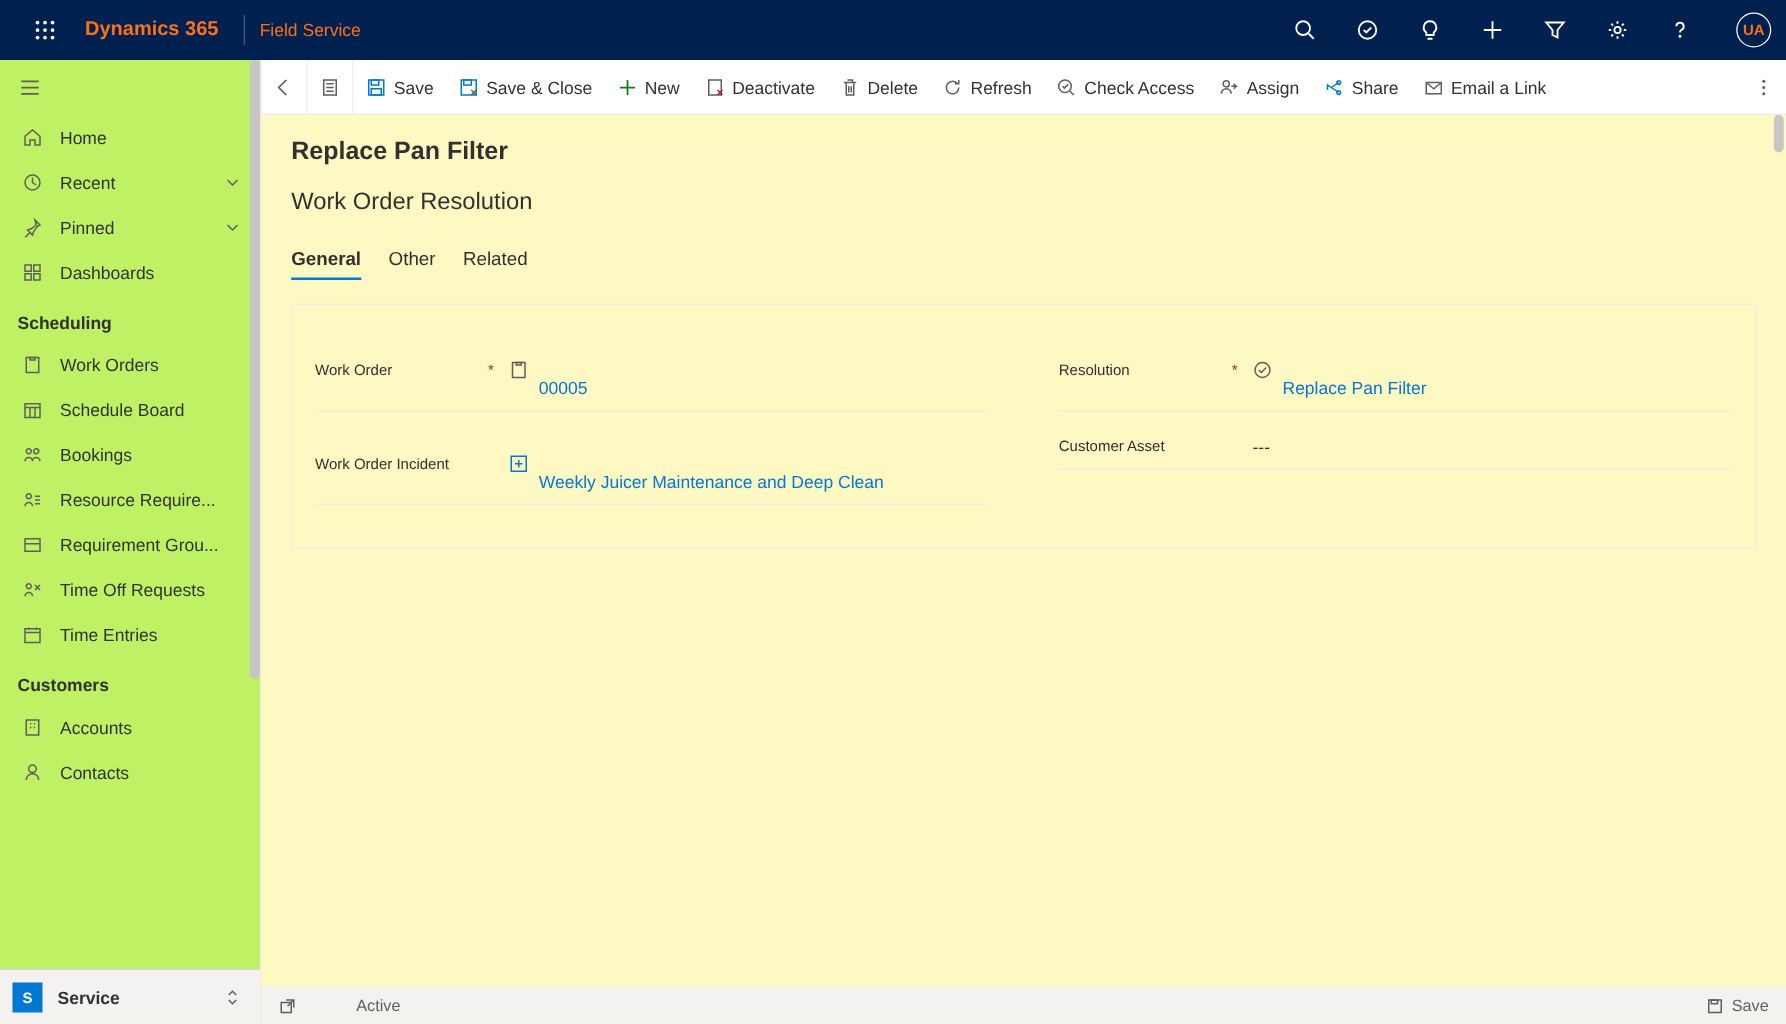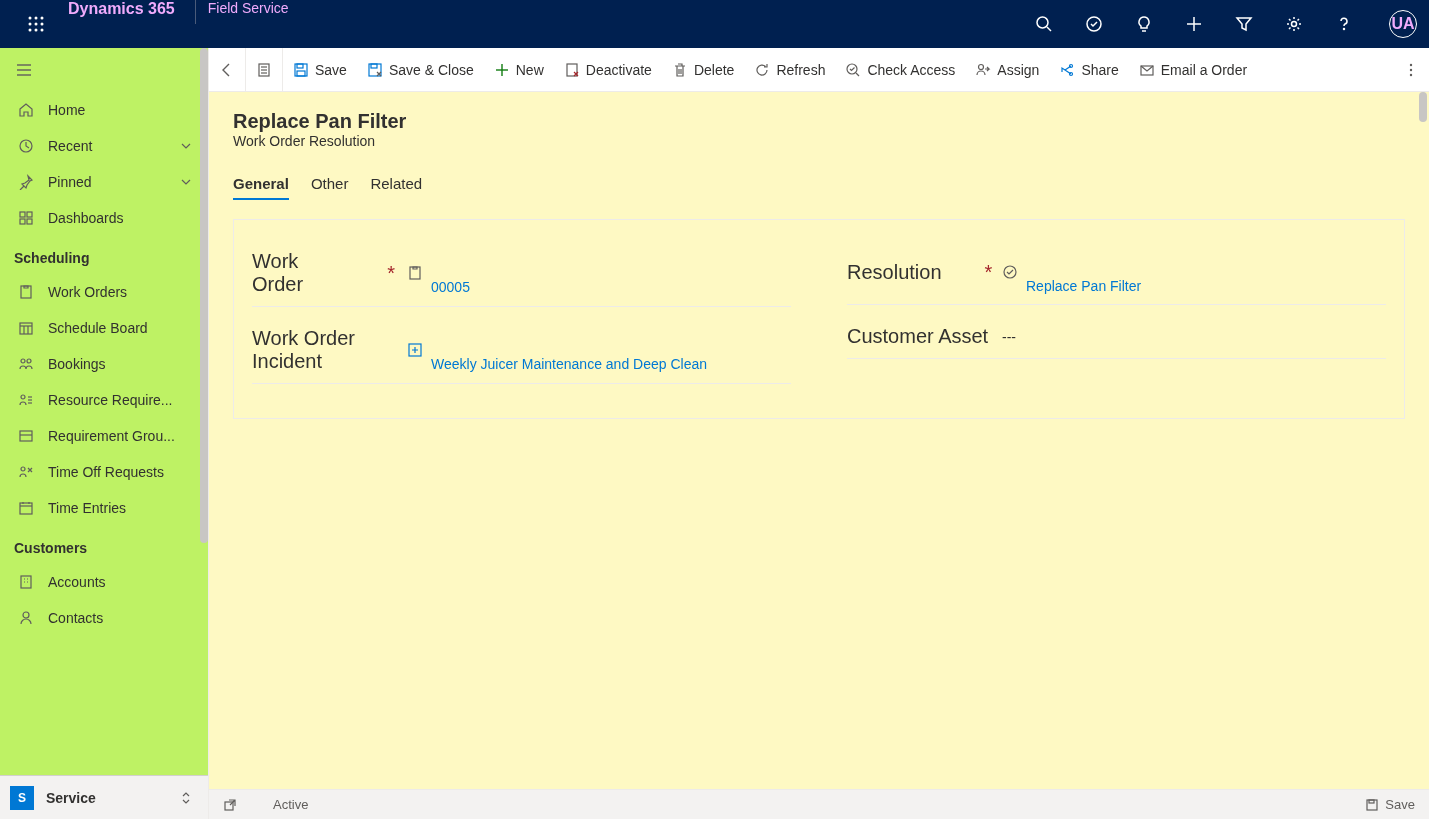--- a/index.html
+++ b/index.html
@@ -1,27 +1,27 @@
 <!DOCTYPE html>
 <html><head>
   <meta charset="utf-8">
   <style>
     * { box-sizing: border-box; margin: 0; padding: 0; }
     body { font-family: 'Segoe UI', -apple-system, sans-serif; overflow: hidden; color: #323130; height: 819px; width: 1429px; }
     
     
-    .top-header { height: 48px; background: #002050; display: flex; color: #f0abfc; padding: 0 12px; }
+    .top-header { height: 48px; background: #002050; display: flex; align-items: center; color: #f97316; padding: 0 12px; }
     .waffle { width: 48px; display: flex; align-items: center; justify-content: center; }
     .brand { font-weight: 600; font-size: 16px; padding: 0 8px; }
     .brand-sep { width: 1px; height: 24px; background: #4a5b7a; margin: 0 12px; }
     .app-name { font-size: 14px; }
     .top-spacer { flex: 1; }
     .top-icons { display: flex; align-items: center; gap: 2px; }
     .top-icon { width: 48px; height: 48px; display: flex; align-items: center; justify-content: center; cursor: pointer; }
-    .avatar { width: 28px; height: 28px; border: 1px solid white; border-radius: 50%; display: flex; align-items: center; justify-content: center; font-size: 16px; font-weight: 600; margin-left: 19px; }
+    .avatar { width: 28px; height: 28px; border: 1px solid white; border-radius: 50%; display: flex; align-items: center; justify-content: center; font-size: 12px; font-weight: 600; margin-left: 19px; }
     
     
     .body { display: flex; height: calc(819px - 48px); }
     
     
     .sidebar { width: 209px; background: #bef264; display: flex; flex-direction: column; border-right: 1px solid #edebe9; position: relative; }
     .sidebar-scroll { flex: 1; overflow-y: auto; position: relative; }
     .sidebar-scrollbar { position: absolute; right: 0; top: 0; width: 8px; height: 495px; background: #c8c6c4; border-radius: 4px; }
     .hamburger { height: 44px; display: flex; align-items: center; padding: 0 16px; cursor: pointer; }
     .nav-item { height: 36px; display: flex; align-items: center; padding: 0 16px; cursor: pointer; font-size: 14px; color: #323130; }
@@ -40,37 +40,37 @@
     
     .command-bar { height: 44px; border-bottom: 1px solid #edebe9; display: flex; align-items: stretch; background: white; }
     .cmd-btn { display: flex; align-items: center; padding: 0 10px; cursor: pointer; font-size: 14px; color: #323130; gap: 6px; }
     .cmd-sep { width: 1px; background: #edebe9; }
     .cmd-spacer { flex: 1; }
     
     
     .content { flex: 1; background: #fef9c3; padding: 18px 24px; overflow-y: auto; position: relative; }
     .content-scrollbar { position: absolute; right: 2px; top: 0; width: 8px; height: 30px; background: #c8c6c4; border-radius: 4px; }
     .page-title { font-size: 20px; font-weight: 600; color: #323130; }
-    .page-subtitle { font-size: 14px; color: #323130; margin-top: 0; }
+    .page-subtitle { font-size: 19px; color: #323130; margin-top: 18px; }
     
     .tabs { display: flex; gap: 22px; margin-top: 20px; border-bottom: 1px solid transparent; }
     .tab { font-size: 15px; padding: 6px 0; cursor: pointer; color: #323130; border-bottom: 2px solid transparent; }
     .tab.active { font-weight: 600; border-bottom-color: #0078d4; }
     
     .form-card { border: 1px solid #edebe9; margin-top: 18px; padding: 24px 18px 34px 18px; display: flex; gap: 56px; }
     .form-col { flex: 1; display: flex; flex-direction: column; gap: 14px; }
     .form-row { display: flex; align-items: center; border-bottom: 1px solid #edebe9; padding: 6px 0 10px 0; }
-    .form-label { width: 155px; font-size: 20px; color: #323130; flex-shrink: 0; display: flex; align-items: center; gap: 43px; }
+    .form-label { width: 155px; font-size: 12px; color: #323130; flex-shrink: 0; display: flex; align-items: center; gap: 43px; }
     .req-star { color: #a4262c; margin-left: auto; padding-right: 12px; }
     .form-value { display: flex; align-items: center; gap: 8px; font-size: 14px; }
     .link-val { color: #0078d4; font-weight: 400; cursor: pointer; margin-top: 28px; }
     .empty-val { color: #323130; }
     
     
-    .status-bar { height: 30px; background: #f3f2f1; border-top: 1px solid #edebe9; display: flex; align-items: center; padding: 0 14px; font-size: 13px; color: #605e5c; gap: 36px; }
+    .status-bar { height: 30px; background: #f3f2f1; border-top: 1px solid #edebe9; display: flex; align-items: center; padding: 0 14px; font-size: 13px; color: #605e5c; gap: 48px; }
     .status-right { margin-left: auto; display: flex; align-items: center; gap: 6px; cursor: pointer; }
     
     svg { display: block; }
     .icon-gray { stroke: #605e5c; fill: none; }
     .icon-white { stroke: white; fill: none; }
   </style>
 </head>
 <body>
 
 <div class="top-header">
@@ -392,21 +392,21 @@
             <circle cx="12" cy="4" r="1.5"></circle>
             <circle cx="12" cy="12" r="1.5"></circle>
           </svg>
           <span>Share</span>
         </div>
       <div class="cmd-btn">
           <svg width="16" height="16" viewBox="0 0 16 16" class="icon-gray" stroke-width="1.2">
             <rect x="2" y="4" width="12" height="9"></rect>
             <path d="M2 4 l6 5 l6-5"></path>
           </svg>
-          <span>Email a Order</span>
+          <span>Email a Link</span>
         </div>
       <div class="cmd-spacer"></div>
       <div class="cmd-btn">
           <svg width="16" height="16" viewBox="0 0 16 16" fill="#605e5c">
             <circle cx="8" cy="3" r="1.2"></circle>
             <circle cx="8" cy="8" r="1.2"></circle>
             <circle cx="8" cy="13" r="1.2"></circle>
           </svg>
         </div>
     </div>

